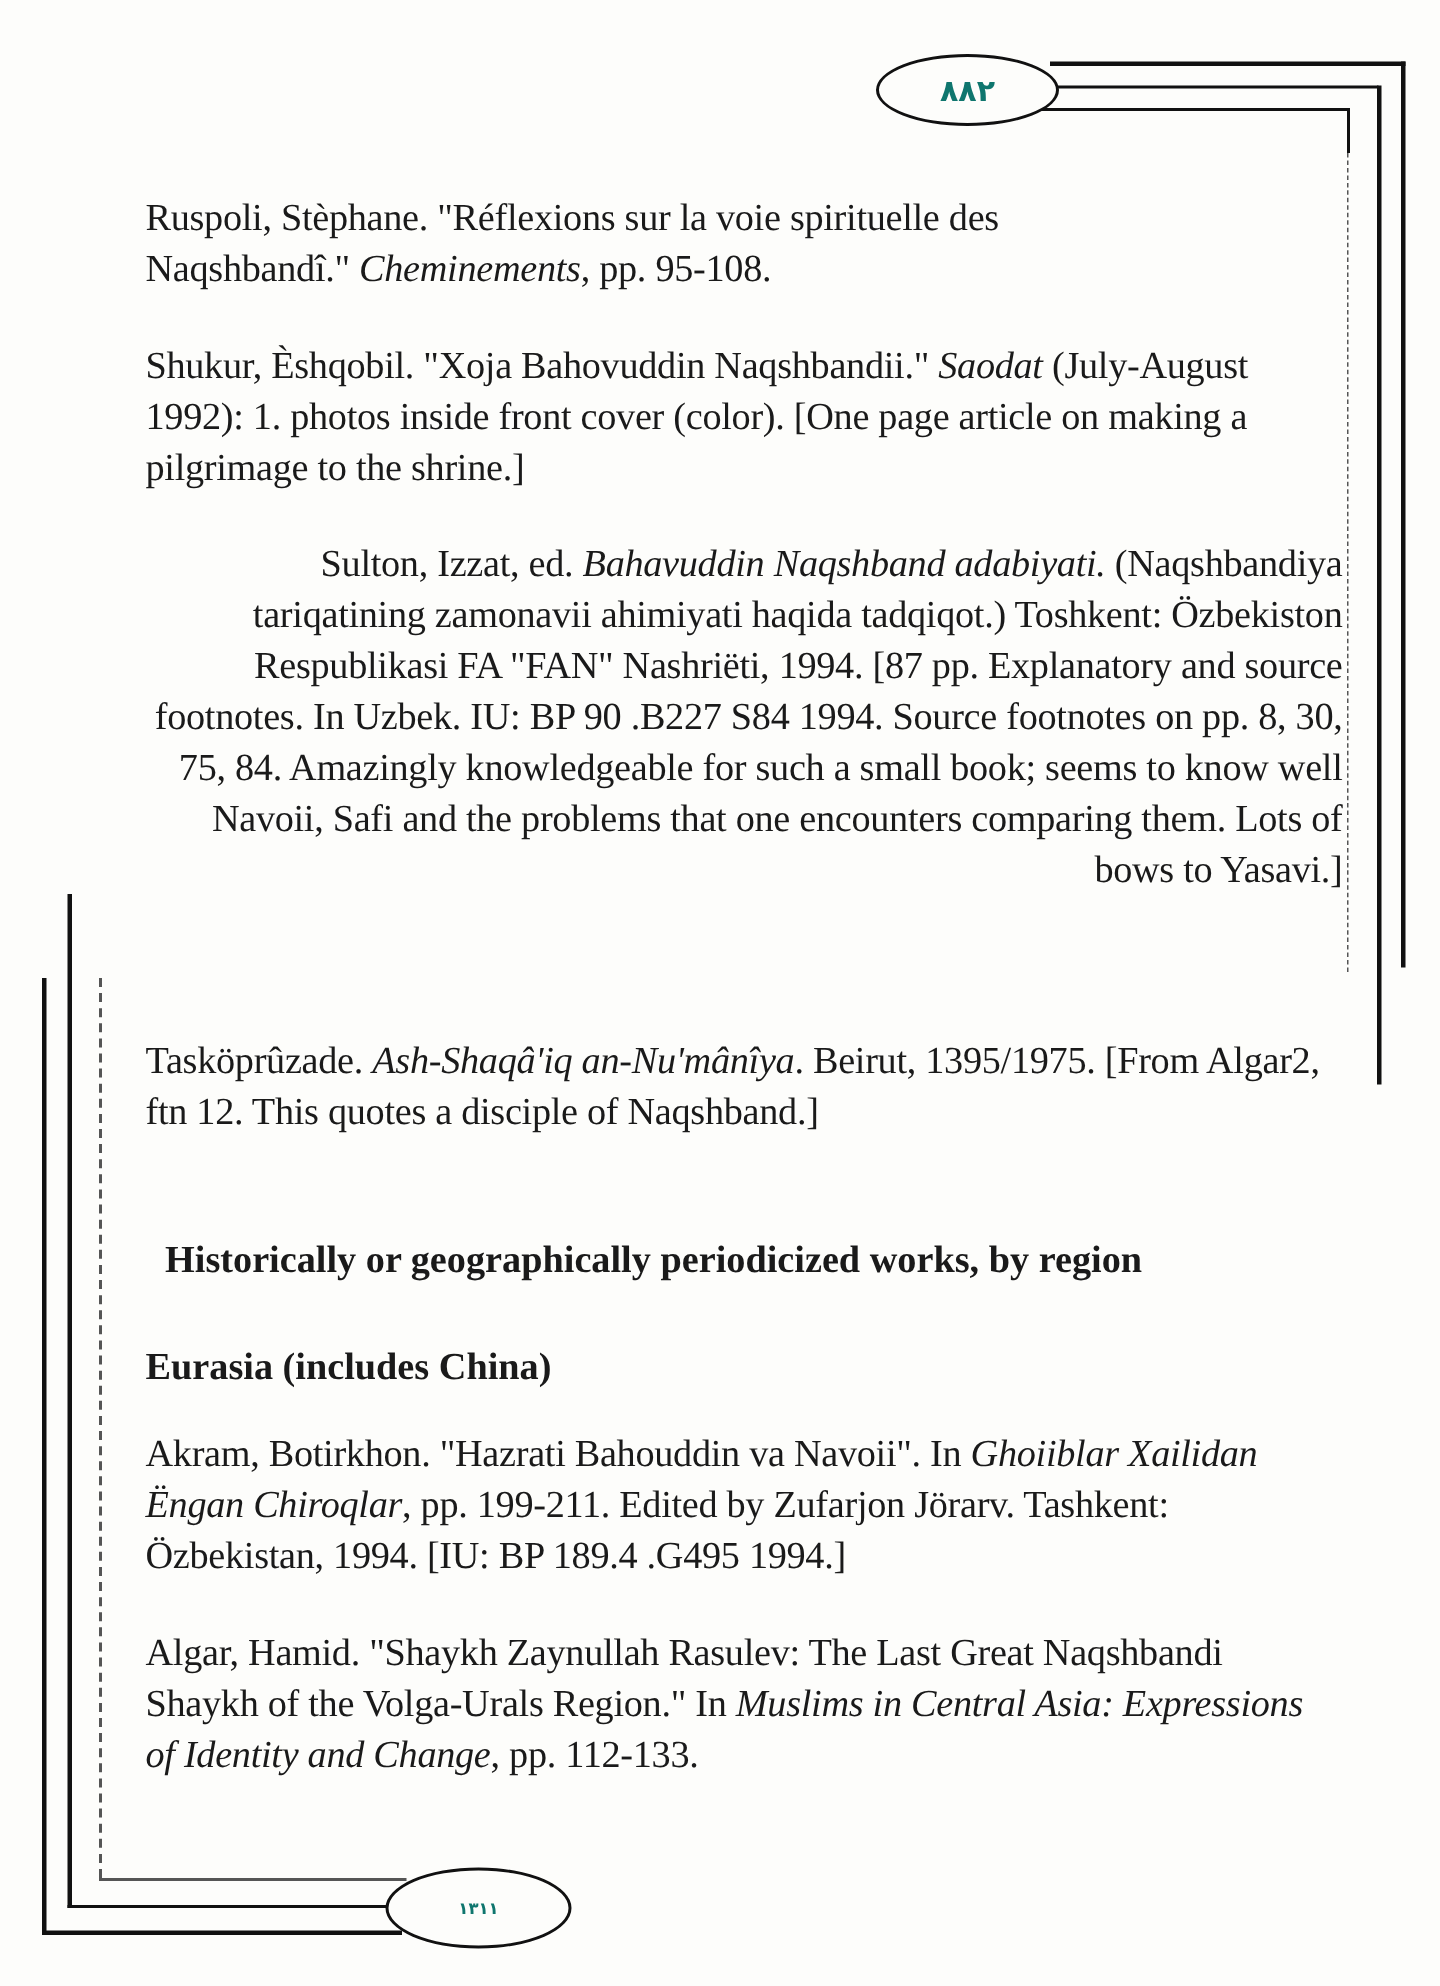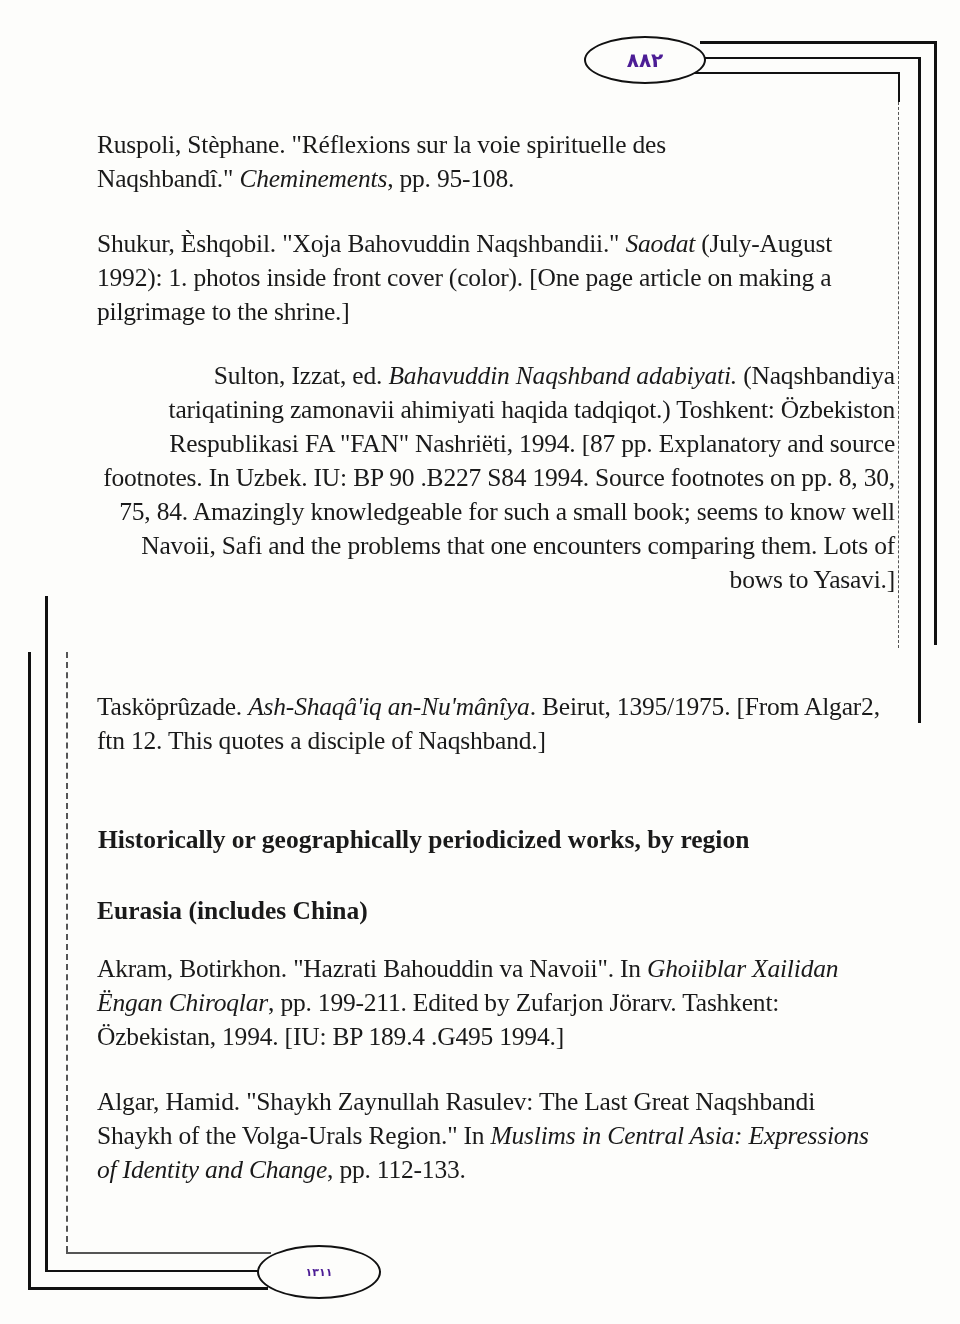--- a/index.html
+++ b/index.html
@@ -6,21 +6,21 @@
   body {
     width: 960px; height: 1324px; position: relative; overflow: hidden;
     background: #fdfdfb;
     font-family: "Liberation Serif", "DejaVu Serif", serif;
     color: #1a1a1a;
   }
   .frame-line { position: absolute; background: #111; }
   .oval {
     position: absolute; border: 2.5px solid #111; border-radius: 50%;
     background: #fdfdfb; display: flex; align-items: center; justify-content: center;
-    font-family: "DejaVu Sans", sans-serif; font-weight: bold; color: #4c1d95;
+    font-family: "DejaVu Sans", sans-serif; font-weight: bold; color: #0f766e;
   }
   .entry {
     position: absolute; left: 97px; width: 800px;
     font-size: 25.5px; line-height: 34px; letter-spacing: -0.2px;
   }
   .entry p { margin: 0; }
   .entry i { }
   .heading {
     position: absolute; font-weight: bold; font-size: 25.5px; line-height: 34px;
   }
@@ -51,21 +51,21 @@
 </div>
 
 <div class="entry" style="top:359px; width:798px;text-align:right;">
   <p><span>Sulton, Izzat, ed. </span><span></span><i>Bahavuddin Naqshband adabiyati.</i><span> (Naqshbandiya tariqatining zamonavii ahimiyati haqida tadqiqot.) Toshkent: Özbekiston Respublikasi FA "FAN" Nashriëti, 1994. [87 pp. Explanatory and source footnotes. In Uzbek. IU: BP 90 .B227 S84 1994. Source footnotes on pp. 8, 30, 75, 84. Amazingly knowledgeable for such a small book; seems to know well Navoii, Safi and the problems that one encounters comparing them. Lots of bows to Yasavi.]</span></p>
 </div>
 
 <div class="entry" style="top:662px; width:790px;margin-top:28px;">
   <p><span>Tasköprûzade. </span><span></span><i>Ash-Shaqâ'iq an-Nu'mânîya</i><span>. Beirut, 1395/1975. [From Algar2, ftn 12. This quotes a disciple of Naqshband.]</span></p>
 </div>
 
-<div class="heading" style="left:98px; top:823px;text-align:center;">Historically or geographically periodicized works, by region</div>
+<div class="heading" style="left:110px; top:823px;text-align:center;">Historically or geographically periodicized works, by region</div>
 <div class="heading" style="left:97px; top:894px;">Eurasia (includes China)</div>
 
 <div class="entry" style="top:952px; width:790px;">
   <p><span>Akram, Botirkhon. </span><span>"Hazrati Bahouddin va Navoii". In </span><i>Ghoiiblar Xailidan Ëngan Chiroqlar</i><span>, pp. 199-211. Edited by Zufarjon Jörarv. Tashkent: Özbekistan, 1994. [IU: BP 189.4 .G495 1994.]</span></p>
 </div>
 
 <div class="entry" style="top:1085px; width:780px;">
   <p><span>Algar, Hamid. </span><span>"Shaykh Zaynullah Rasulev: The Last Great Naqshbandi Shaykh of the Volga-Urals Region." In </span><i>Muslims in Central Asia: Expressions of Identity and Change</i><span>, pp. 112-133.</span></p>
 </div>
 

